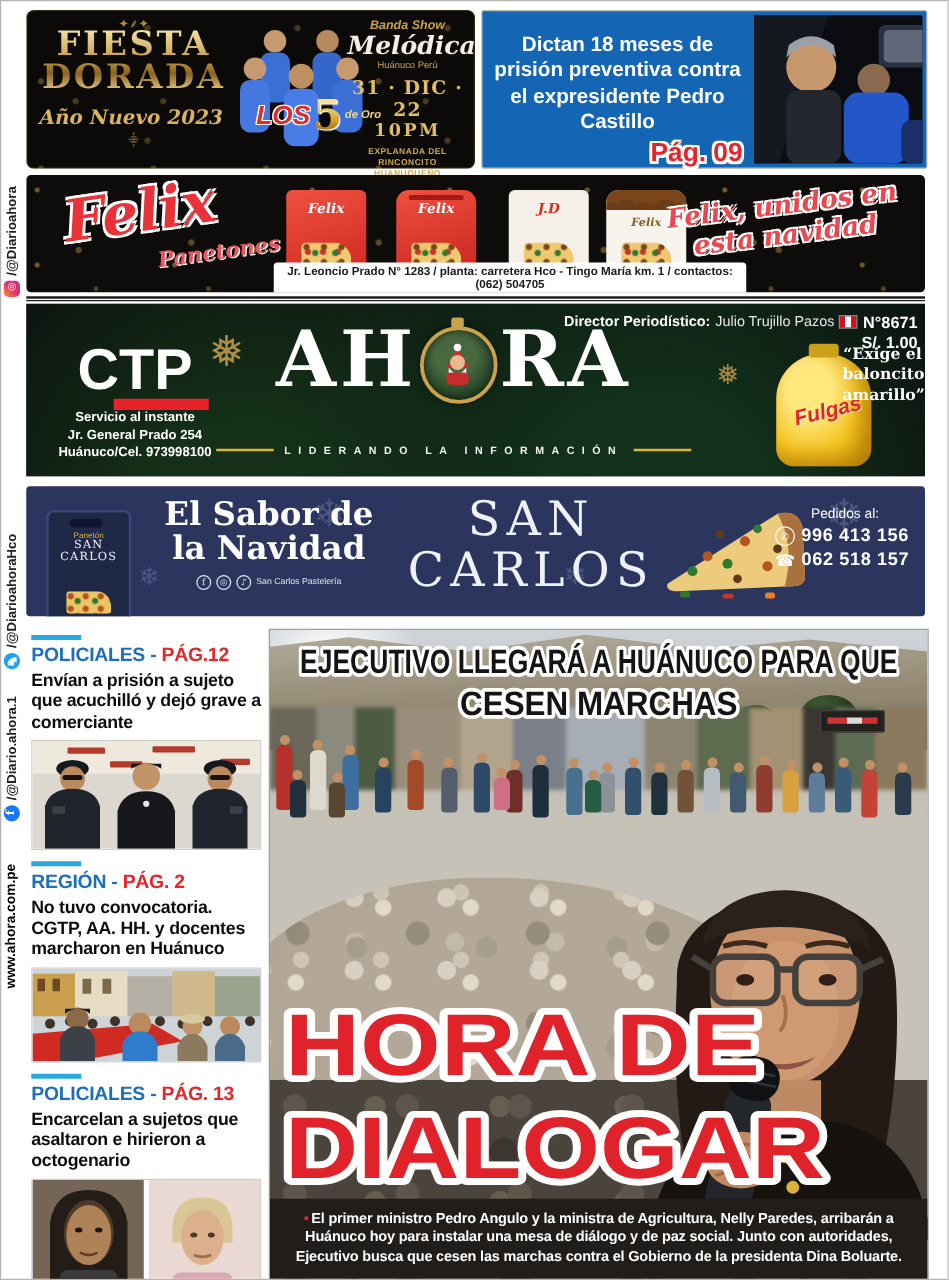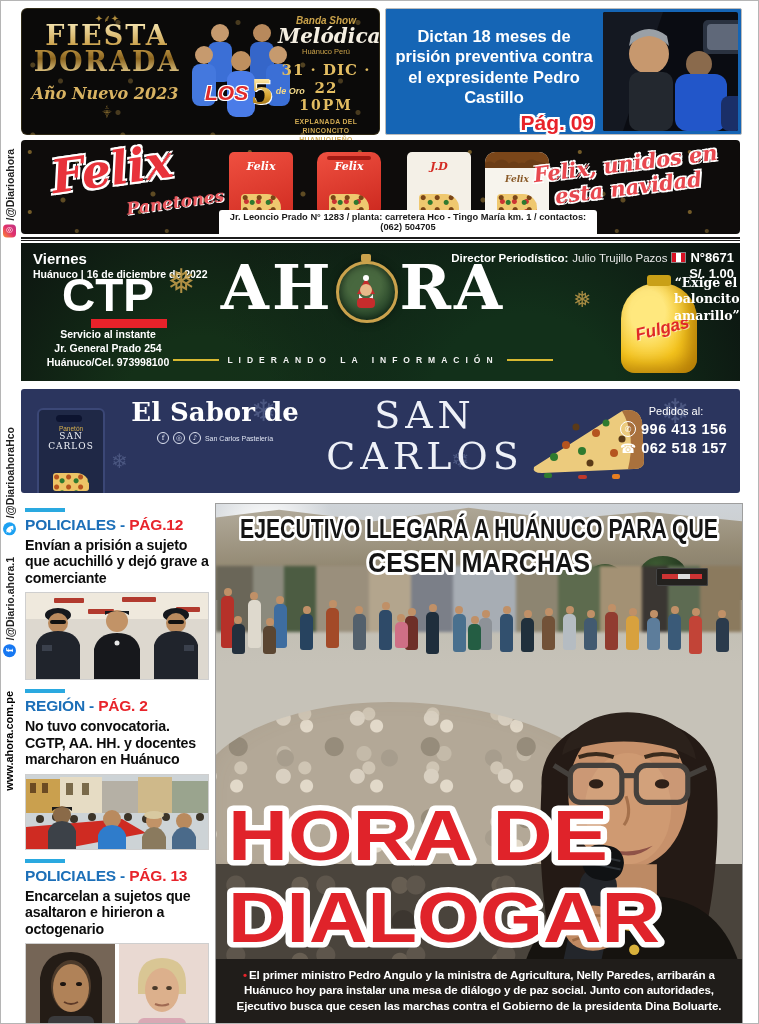--- a/index.html
+++ b/index.html
@@ -295,24 +295,20 @@
     <div class="abs prod p4">
         <div class="lbl">Felix</div>
         <div class="slice"></div>
       </div>
     <div class="abs felix-slogan">Felix, unidos en esta navidad</div>
     <div class="abs felix-addr">Jr. Leoncio Prado N° 1283 / planta: carretera Hco - Tingo María km. 1 / contactos: (062) 504705</div>
   </div>
 
   <div class="abs rule"></div>
   <div class="abs masthead">
-    <div class="abs mh-day">
-      <div class="d1">Viernes</div>
-      <div class="d2">Huánuco | 16 de diciembre de 2022</div>
-    </div>
     <div class="abs mh-dir">
       <span class="lab">Director Periodístico:</span>
       <span class="nm">Julio Trujillo Pazos</span>
       <span class="flag"></span>
       <span class="mh-issue">N°8671</span>
     </div>
     <div class="abs mh-price">S/. 1.00</div>
     <div class="abs ctp">
       <div class="ctp-word">CTP</div>
       <div class="ctp-bar"></div>
@@ -349,20 +345,21 @@
     <span class="snow" style="left:430px;top:58px;font-size:22px">❄</span>
     <span class="snow" style="left:640px;top:2px;font-size:34px">❄</span>
     <span class="snow" style="left:90px;top:60px;font-size:20px">❄</span>
     <div class="abs bag">
       <div class="bag-p">Panetón</div>
       <div class="bag-b">SAN CARLOS</div>
       <div class="bag-slice"></div>
     </div>
     <div class="abs sc-sabor">
       <div class="s1">El Sabor de</div>
+      <div class="s1">la Navidad</div>
       <div class="sc-social">
         <span class="sc-ic">f</span>
         <span class="sc-ic">◎</span>
         <span class="sc-ic">♪</span>
         <span>San Carlos Pastelería</span>
       </div>
     </div>
     <div class="abs sc-brand">
       <div>SAN</div>
       <div>CARLOS</div>

